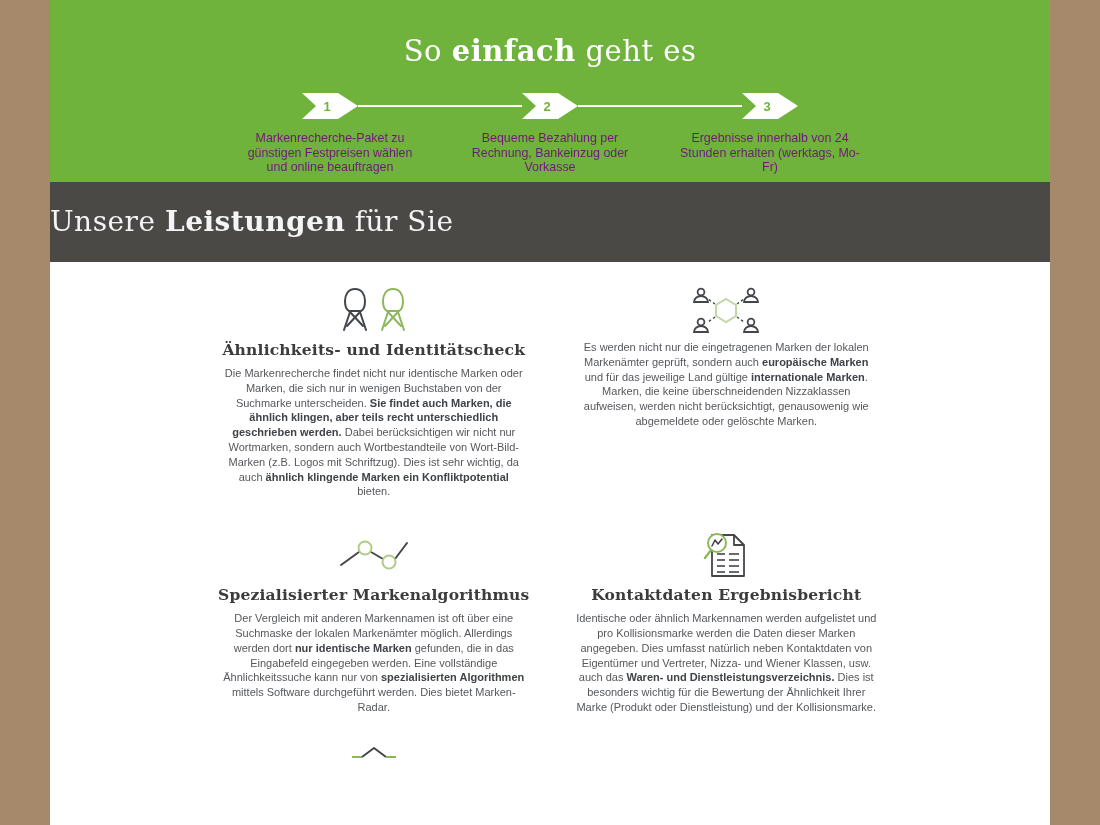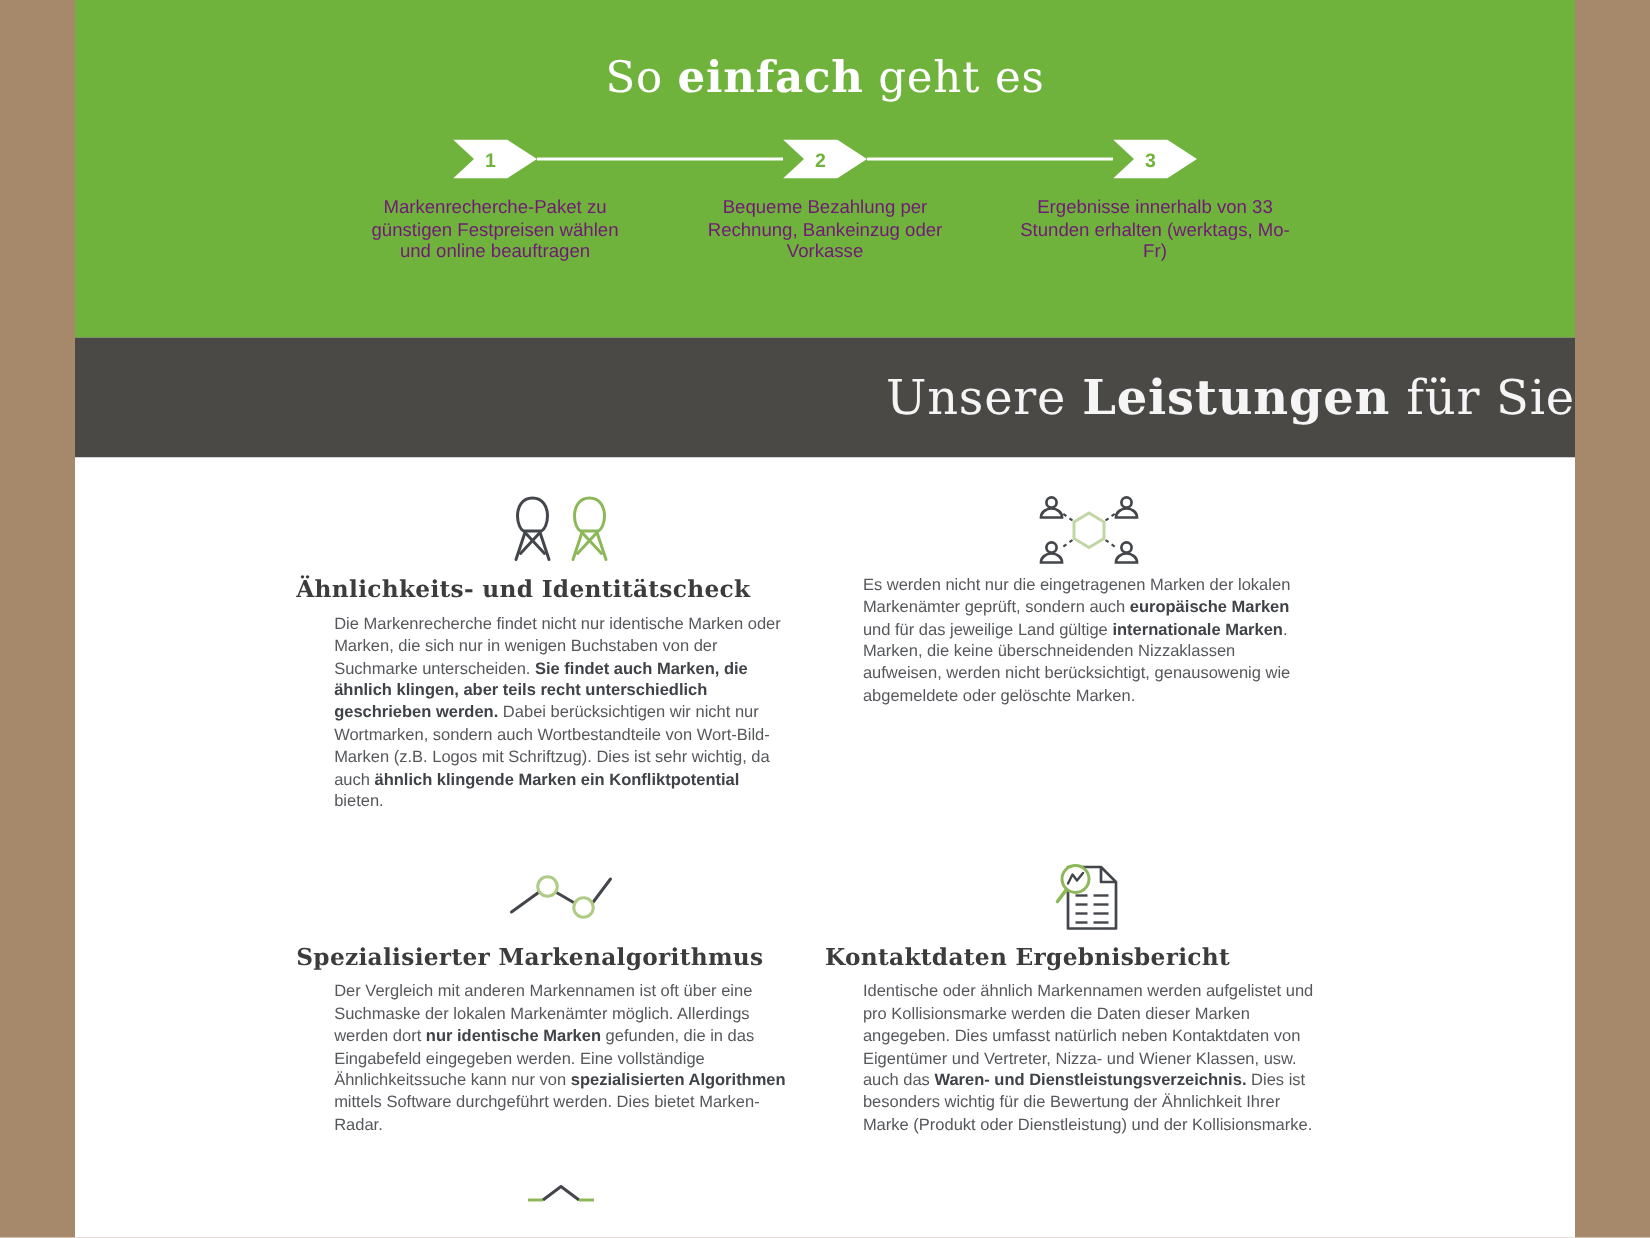--- a/index.html
+++ b/index.html
@@ -8,21 +8,21 @@
     background:#a6896b;
     font-family:"Liberation Sans", sans-serif;
   }
   .page {
     width:1000px; height:825px; margin:0 auto;
     background:#ffffff;
     position:relative;
   }
 
   
-  .hero { background:#6fb33c; height:225px; overflow:hidden; }
+  .hero { background:#6fb33c; height:182px; overflow:hidden; }
   .hero-title {
     padding-top:30px; height:72px;
     text-align:center; color:#ffffff;
     font-family:"DejaVu Serif", serif;
     font-size:29px; font-weight:400; line-height:42px;
     letter-spacing:0.5px;
   }
   .hero-title strong { font-weight:700; }
   .steps { position:relative; margin-top:21px; display:flex; justify-content:center; }
   .step { width:220px; text-align:center; position:relative; z-index:2; }
@@ -37,34 +37,34 @@
     font-size:13px; font-weight:700; fill:#6fb33c;
   }
   .step-text {
     max-width:188px; margin:12px auto 0;
     color:#701a75; font-size:12.4px; line-height:14.6px;
   }
 
   
   .band { background:#4a4946; height:80px; }
   .band h2 {
-    text-align:right; color:#f5f5f5;
+    text-align:left; color:#f5f5f5;
     font-family:"DejaVu Serif", serif;
-    font-size:32px; font-weight:400; line-height:80px;
+    font-size:28px; font-weight:400; line-height:80px;
     letter-spacing:0.5px;
   }
   .band h2 strong { font-weight:700; }
 
   
   .features { background:#ffffff; height:520px; overflow:hidden; padding-top:24px; }
   .grid { width:705px; margin:0 auto; }
   .row { display:flex; }
   .row.r2 { margin-top:32px; }
   .row.r3 { margin-top:16px; }
-  .cell { width:50%; text-align:left; }
+  .cell { width:50%; text-align:center; }
   .icon-box { height:48px; display:flex; align-items:center; justify-content:center; }
   .feature-heading {
     margin-top:6px;
     font-family:"DejaVu Serif", serif;
     font-size:15.5px; font-weight:700; color:#3c3c3c;
     line-height:20px; letter-spacing:0.2px;
   }
   .feature-body {
     max-width:302px; margin:6px auto 0;
     font-size:11px; line-height:14.8px; color:#55575b;
@@ -97,21 +97,21 @@
           <text x="25" y="18" text-anchor="middle" class="arrow-num">2</text>
         </svg>
         <p class="step-text">Bequeme Bezahlung per Rechnung, Bankeinzug oder Vorkasse</p>
       </div>
 
       <div class="step">
         <svg class="arrow-svg" width="56" height="26" viewBox="0 0 56 26">
           <polygon points="0,0 36,0 56,13 36,26 0,26 14,13" fill="#ffffff"></polygon>
           <text x="25" y="18" text-anchor="middle" class="arrow-num">3</text>
         </svg>
-        <p class="step-text">Ergebnisse innerhalb von 33 Stunden erhalten (werktags, Mo-Fr)</p>
+        <p class="step-text">Ergebnisse innerhalb von 24 Stunden erhalten (werktags, Mo-Fr)</p>
       </div>
     </div>
   </section>
 
   <section class="band">
     <h2><span>Unsere </span><strong>Leistungen</strong><span> für Sie</span></h2>
   </section>
 
   <section class="features">
     <div class="grid">

